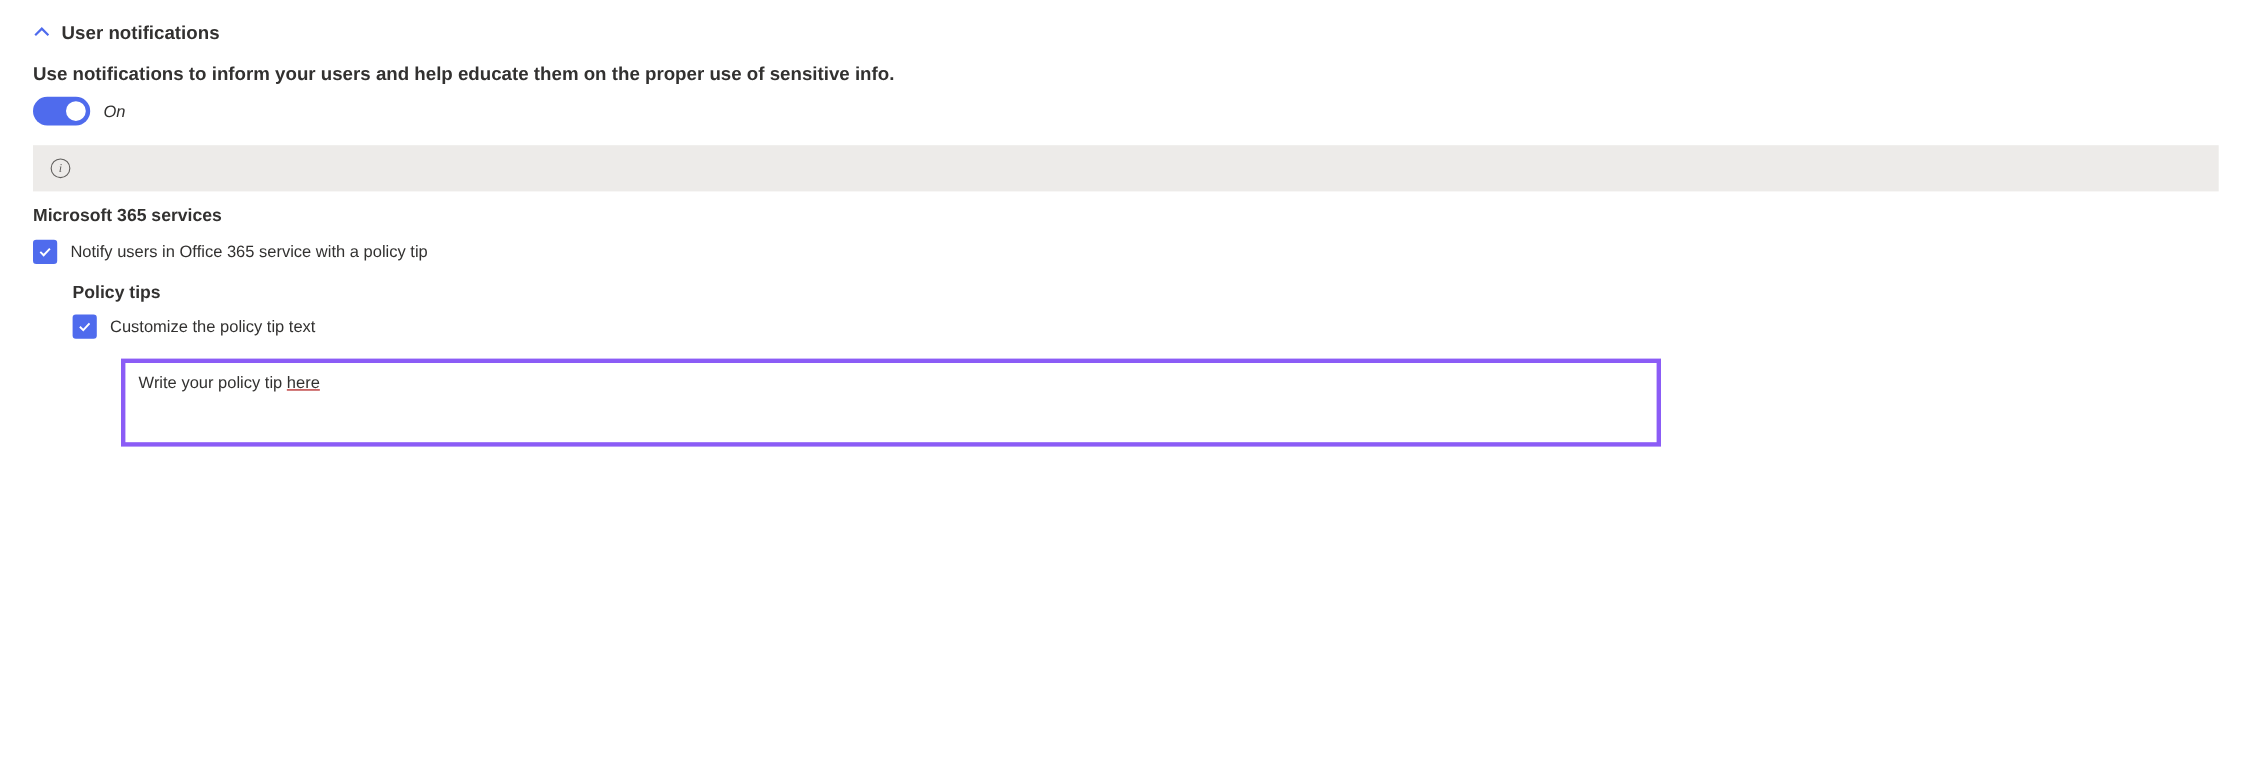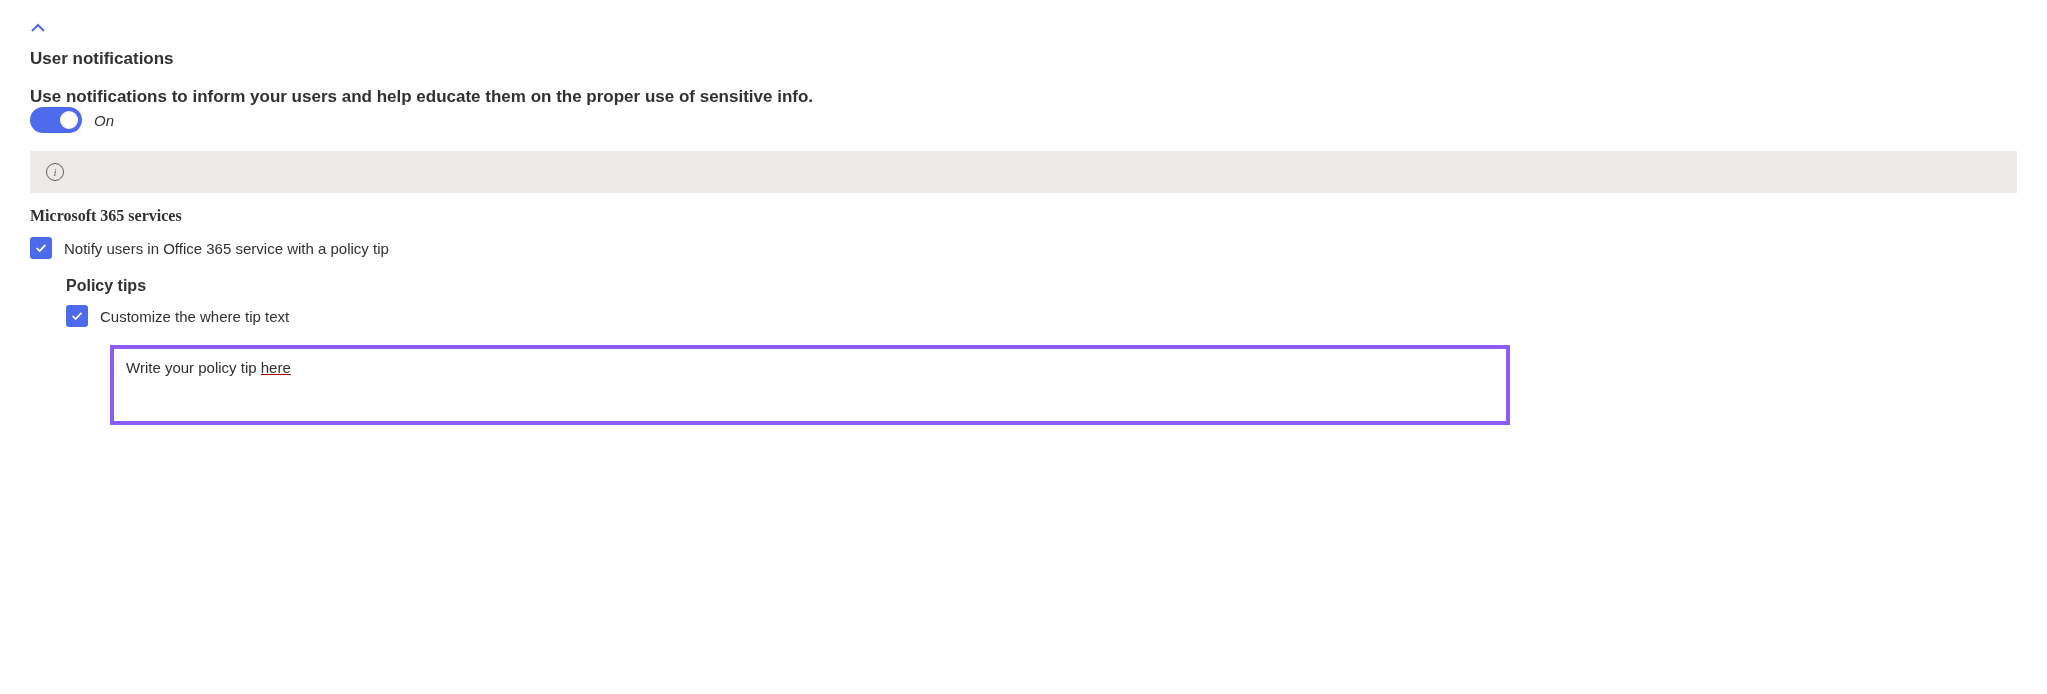--- a/index.html
+++ b/index.html
@@ -5,36 +5,35 @@
     * { box-sizing: border-box; margin: 0; padding: 0; }
     body {
       font-family: "Segoe UI", -apple-system, sans-serif;
       color: #323130;
       background: #ffffff;
       padding: 20px 30px;
       font-size: 14px;
     }
     .section-header {
       display: flex;
-      align-items: flex-start;
+      align-items: flex-end;
       gap: 10px;
       margin-bottom: 18px;
-      flex-direction: column;
     }
     .chevron-icon svg { width: 16px; height: 16px; }
     .section-title {
       font-weight: 600;
       font-size: 17px;
       color: #323130;
     }
     .description {
       font-weight: 600;
       font-size: 17px;
       color: #323130;
-      margin-bottom: 0;
+      margin-bottom: 10px;
     }
     .toggle-row {
       display: flex;
       align-items: center;
       gap: 12px;
       margin-bottom: 18px;
       font-style: italic;
     }
     .toggle {
       width: 52px;
@@ -86,21 +85,20 @@
     .info-link {
       color: #0078d4;
       text-decoration: none;
       cursor: pointer;
       font-size: 15px;
     }
     .subsection-title {
       font-weight: 600;
       font-size: 16px;
       margin-bottom: 12px;
-      font-family: Liberation Serif, serif;
     }
     .checkbox-row {
       display: flex;
       align-items: center;
       gap: 12px;
       margin-bottom: 18px;
     }
     .checkbox {
       width: 22px;
       height: 22px;
@@ -182,18 +180,18 @@
 </div>
 
 <div class="indented">
   <div class="policy-tips-title">Policy tips</div>
   <div class="checkbox-row">
     <div class="checkbox">
       <svg viewBox="0 0 16 16">
           <path d="M3 8 L6.5 11.5 L13 4.5" fill="none" stroke="#fff" stroke-width="2"></path>
         </svg>
     </div>
-    <span class="checkbox-label">Customize the where tip text</span>
+    <span class="checkbox-label">Customize the policy tip text</span>
   </div>
   <div class="policy-tip-textarea-wrap">
     <div class="policy-tip-textarea" contenteditable="true" style=""><span>Write your policy tip </span><span class="underlined-word">here</span></div>
   </div>
 </div>
 
 </body></html>

